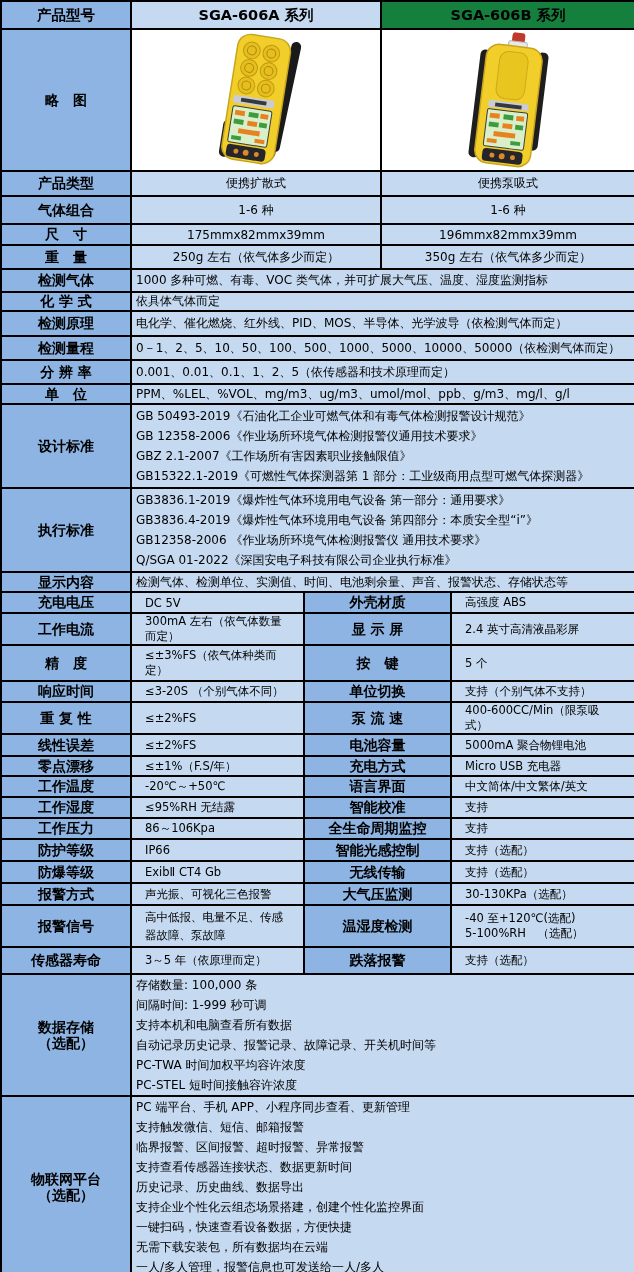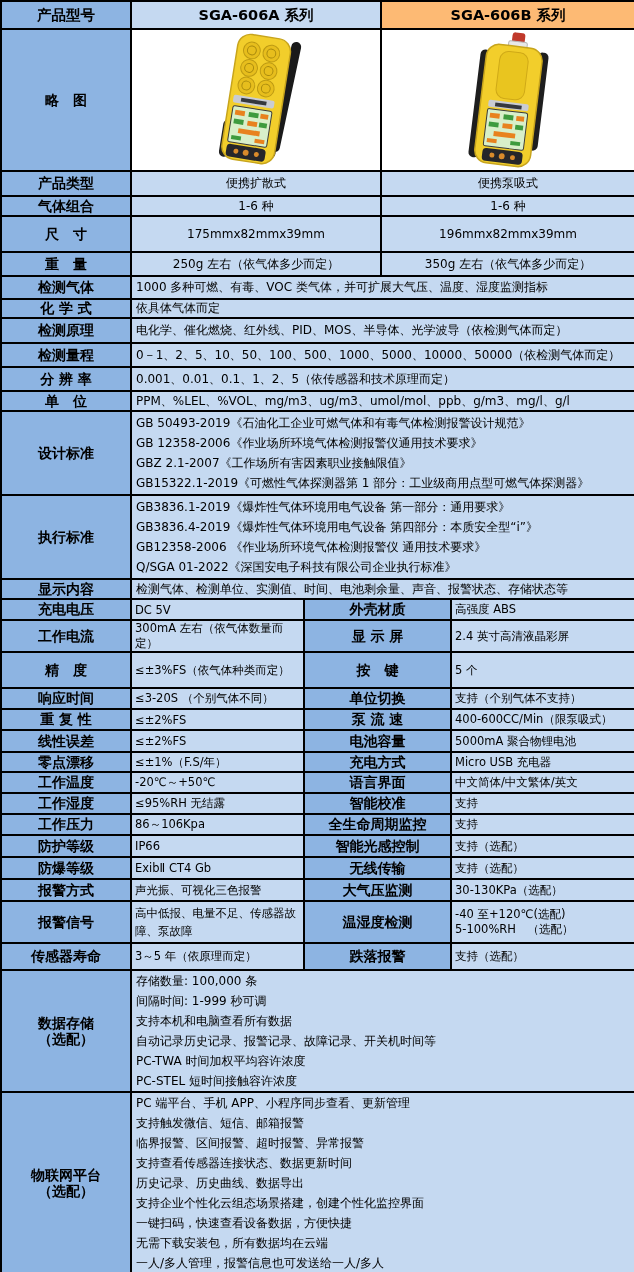--- a/index.html
+++ b/index.html
@@ -2,21 +2,21 @@
 <html><head>
 <meta charset="utf-8">
 <style>
   html,body{margin:0;padding:0;background:#fff;}
   body{width:634px;font-family:"DejaVu Sans","Liberation Sans",sans-serif;color:#000;}
   table{border-collapse:collapse;width:634px;table-layout:fixed;}
   td{border:2px solid #000;overflow:hidden;padding:0 4px;vertical-align:middle;}
   .lab{background:#8DB4E2;font-weight:bold;text-align:center;font-size:14px;line-height:1.15;}
   .val{background:#C5D9F1;font-size:12px;margin-left:38px;}
   .c{text-align:center;}
-  .sval{font-size:11.5px;padding:0 3px;}
+  .sval{font-size:11.5px;padding:0 13px;}
   .lines div{line-height:20px;white-space:nowrap;}
   .white{background:#fff;padding:0;}
   .imgbox{display:flex;align-items:center;justify-content:center;height:100%;}
   .hdr{font-size:14.5px;font-weight:bold;}
 </style>
 </head>
 <body>
 
 <table>
   <colgroup>
@@ -25,21 +25,21 @@
       <col style="width:77px">
     <col style="width:70px">
       <col style="width:50px">
       <col style="width:134px">
   </colgroup>
   <tbody>
 
     <tr style="height:28px">
       <td class="lab hdr">产品型号</td>
       <td class="val c hdr" colspan="2" style="background:#C5D9F1">SGA-606A 系列</td>
-      <td class="val c hdr" colspan="3" style="background:#fdba74">SGA-606B 系列</td>
+      <td class="val c hdr" colspan="3" style="background:#15803d">SGA-606B 系列</td>
     </tr>
 
     <tr style="height:142px">
       <td class="lab">略　图</td>
       <td class="white" colspan="2">
         <div class="imgbox">
           <svg width="150" height="138" viewBox="0 0 150 140">
             <rect x="100" y="10" width="10" height="114" rx="5" fill="#1a1a1a" transform="rotate(12 105 67)"></rect>
             <g transform="rotate(9 75 70)">
               <rect x="46" y="94" width="10" height="38" rx="5" fill="#222"></rect>
@@ -115,26 +115,26 @@
           </svg>
         </div>
       </td>
     </tr>
 
     <tr style="height:25px">
       <td class="lab">产品类型</td>
       <td class="val c" colspan="2">便携扩散式</td>
       <td class="val c" colspan="3">便携泵吸式</td>
     </tr>
-    <tr style="height:20px">
+    <tr style="height:28px">
       <td class="lab">气体组合</td>
       <td class="val c" colspan="2">1-6 种</td>
       <td class="val c" colspan="3">1-6 种</td>
     </tr>
-    <tr style="height:36px">
+    <tr style="height:21px">
       <td class="lab">尺　寸</td>
       <td class="val c" colspan="2">175mmx82mmx39mm</td>
       <td class="val c" colspan="3">196mmx82mmx39mm</td>
     </tr>
     <tr style="height:24px">
       <td class="lab">重　量</td>
       <td class="val c" colspan="2">250g 左右（依气体多少而定）</td>
       <td class="val c" colspan="3">350g 左右（依气体多少而定）</td>
     </tr>
 

